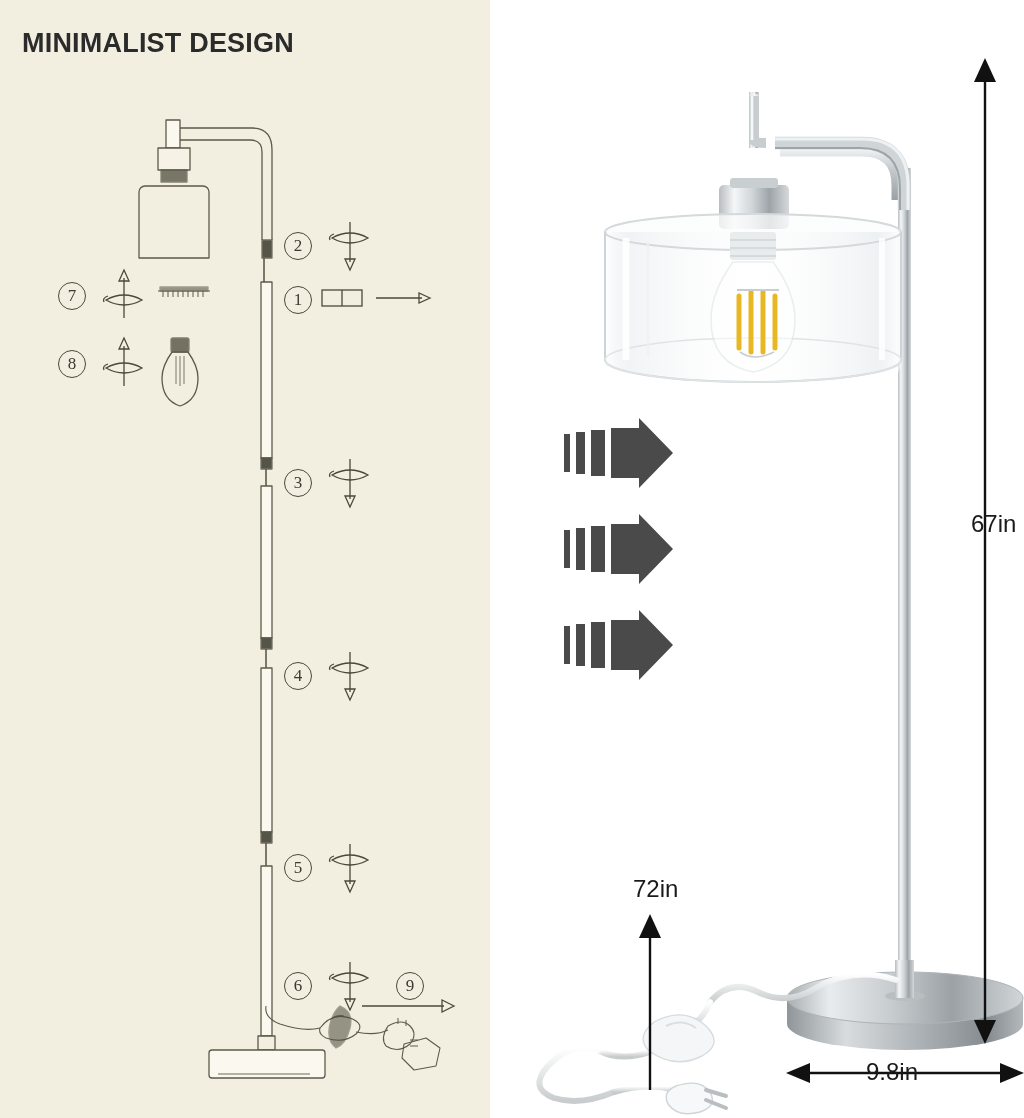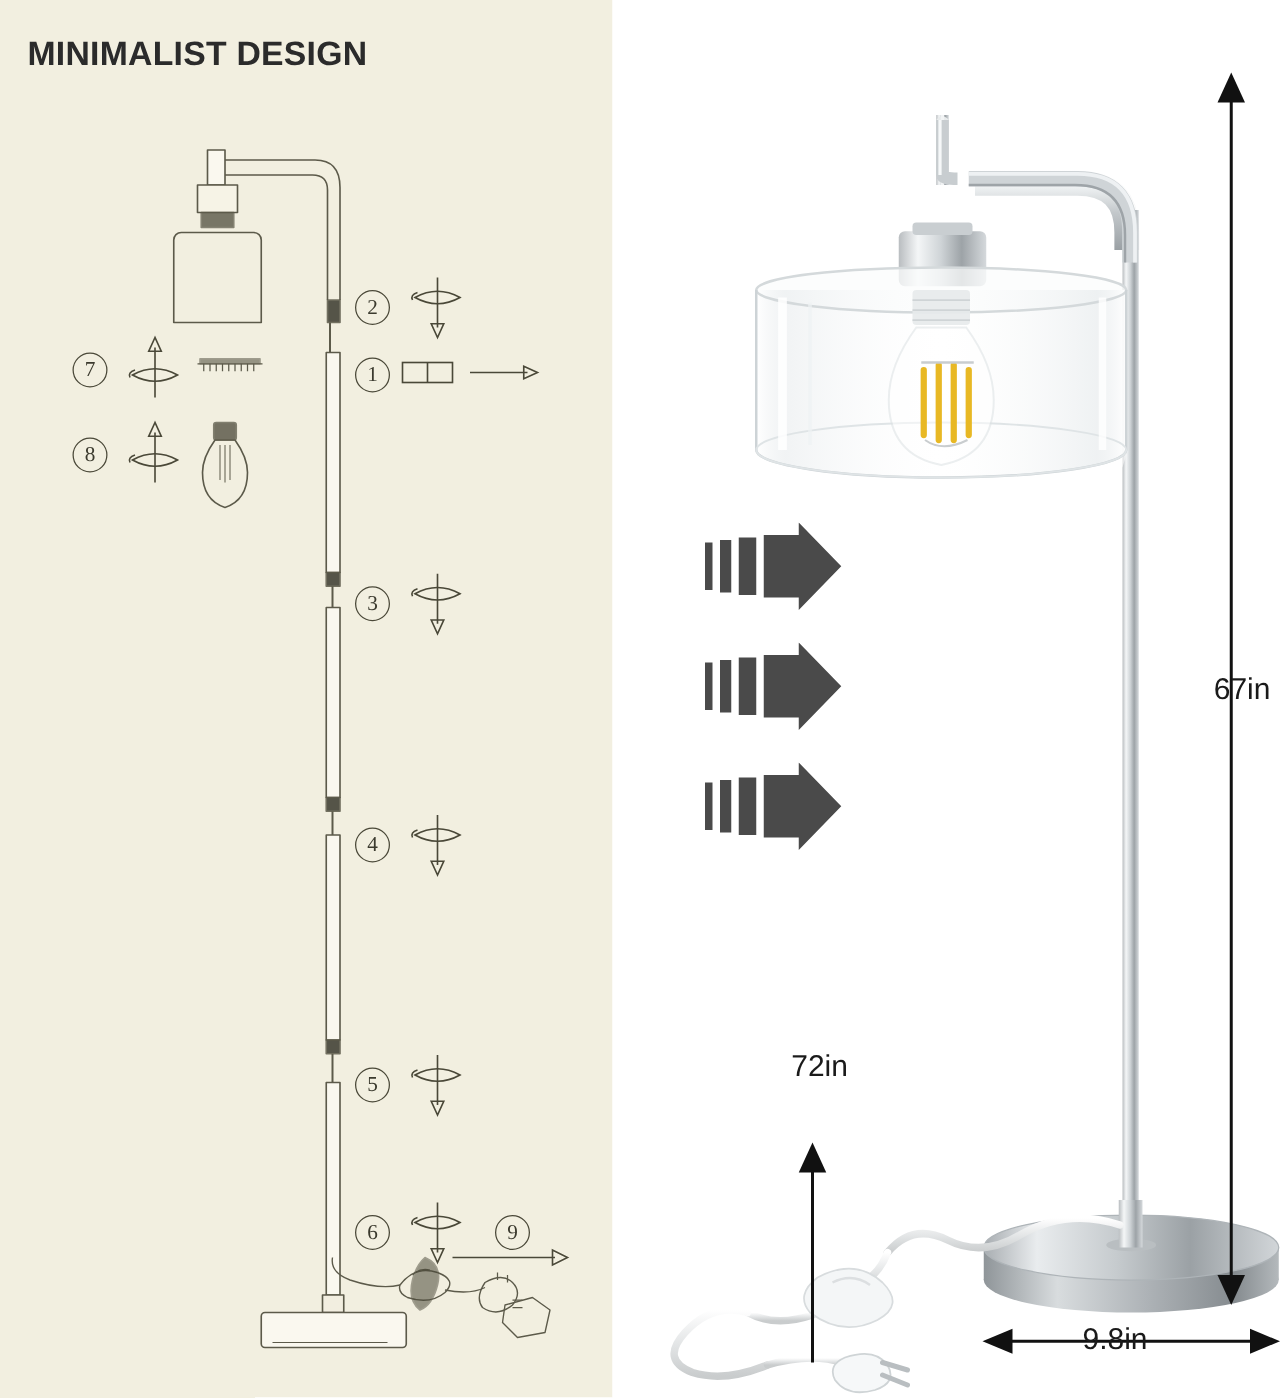--- a/index.html
+++ b/index.html
@@ -44,22 +44,22 @@
   .callout .rot-icon { position: absolute; left: 34px; top: 0; }
   .callout .flat-icon { position: absolute; left: 34px; top: 10px; }
 
   
   #photo-area { position: absolute; left: 490px; top: 0; width: 534px; height: 1118px; background: #fff; }
 
   .dim-label {
     position: absolute; font-size: 24px; color: #1a1a1a;
     font-family: "Liberation Sans", sans-serif; white-space: nowrap;
   }
-  #label-67 { left: 971px; top: 510px; margin-top: 28px; }
-  #label-72 { left: 633px; top: 840px; }
+  #label-67 { left: 971px; top: 510px; }
+  #label-72 { left: 633px; top: 875px; }
   #label-98 { left: 866px; top: 1058px; text-align: right; }
 
   .motion-arrow { position: absolute; }
 </style>
 </head>
 <body>
 
 <div id="page">
 
   <div id="cream-panel">

